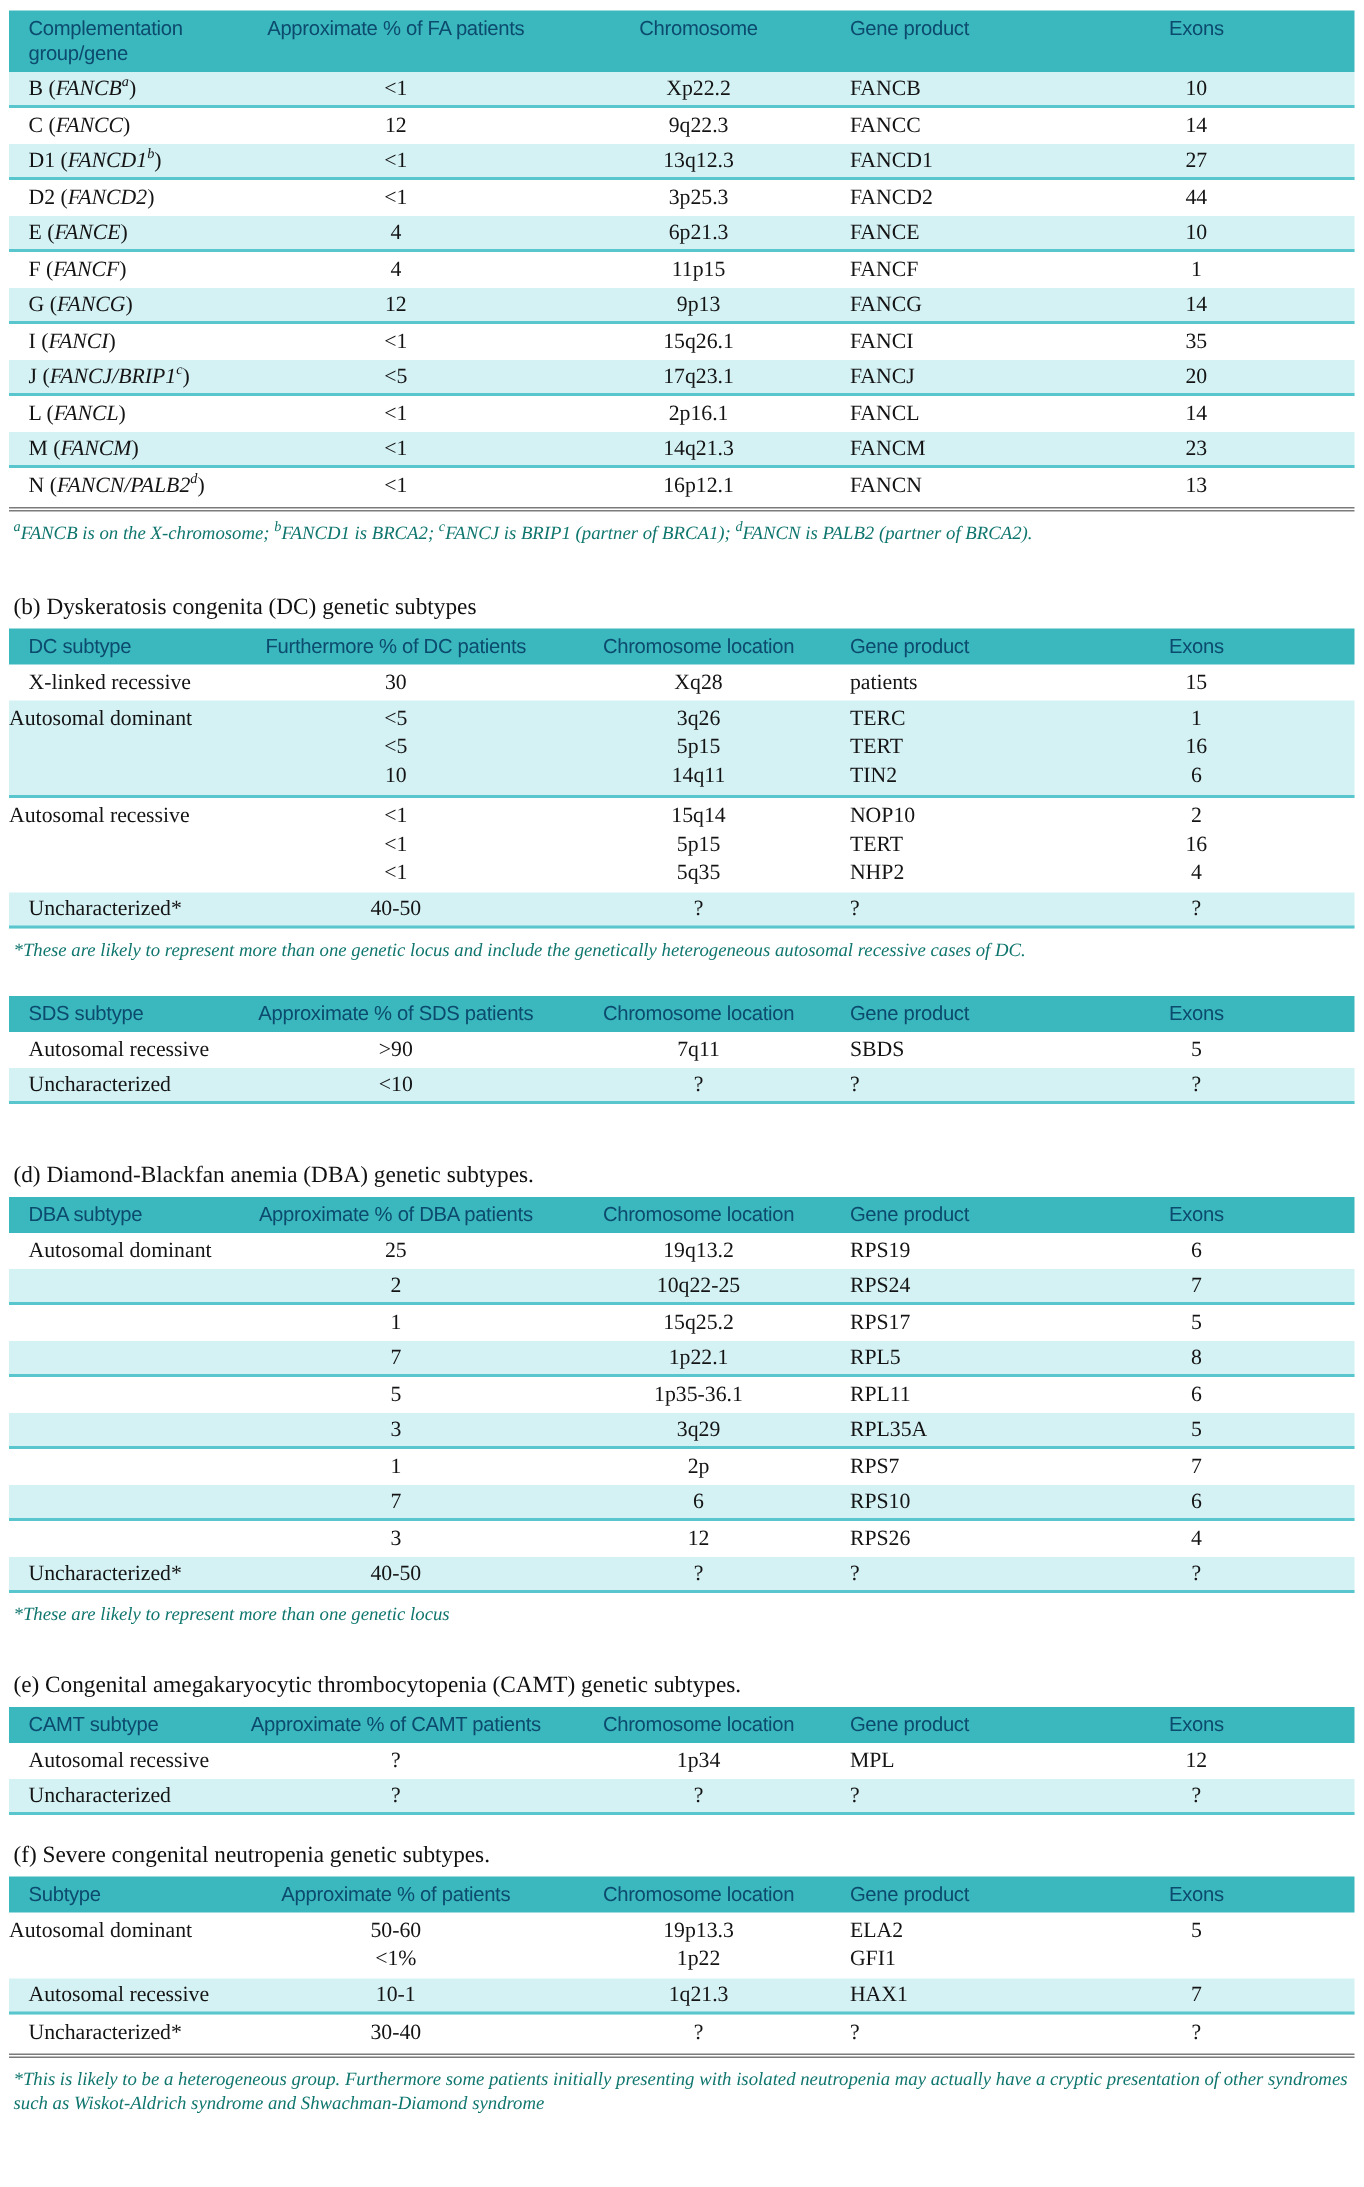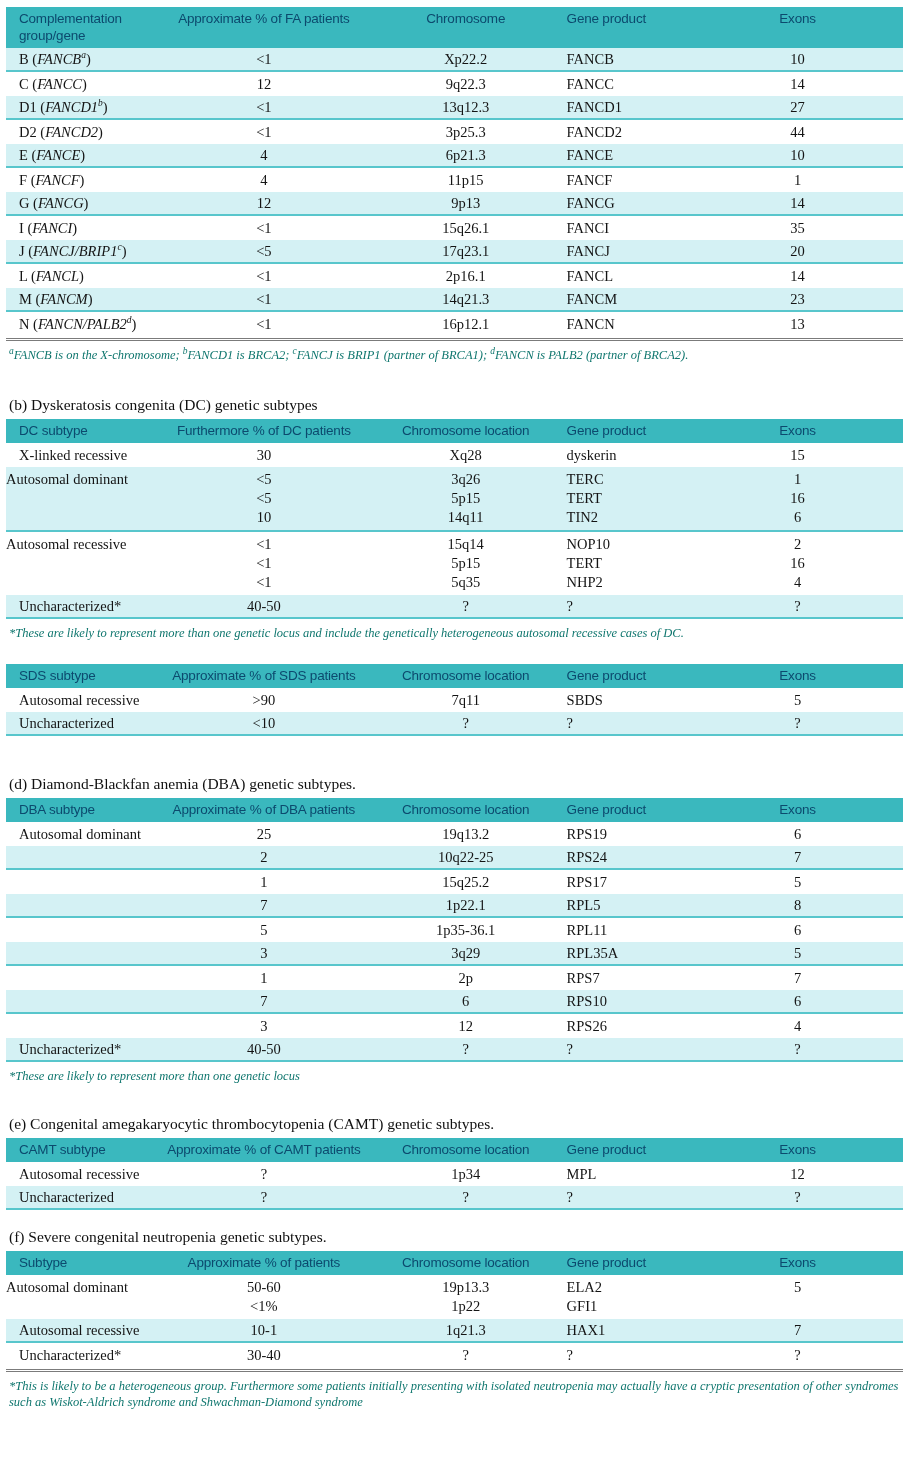--- a/index.html
+++ b/index.html
@@ -263,21 +263,21 @@
     <div class="tbody">
         <div class="row single">
           <div class="cell c0">X-linked recessive</div>
           <div class="cell c1">
             <span class="line">30</span>
           </div>
           <div class="cell c2">
             <span class="line">Xq28</span>
           </div>
           <div class="cell c3">
-            <span class="line">dyskerin</span>
+            <span class="line">patients</span>
           </div>
           <div class="cell c4">
             <span class="line">15</span>
           </div>
         </div>
         <div class="row multi shaded">
           <div class="cell c0">
             <span class="line">Autosomal dominant</span>
           </div>
           <div class="cell c1">

